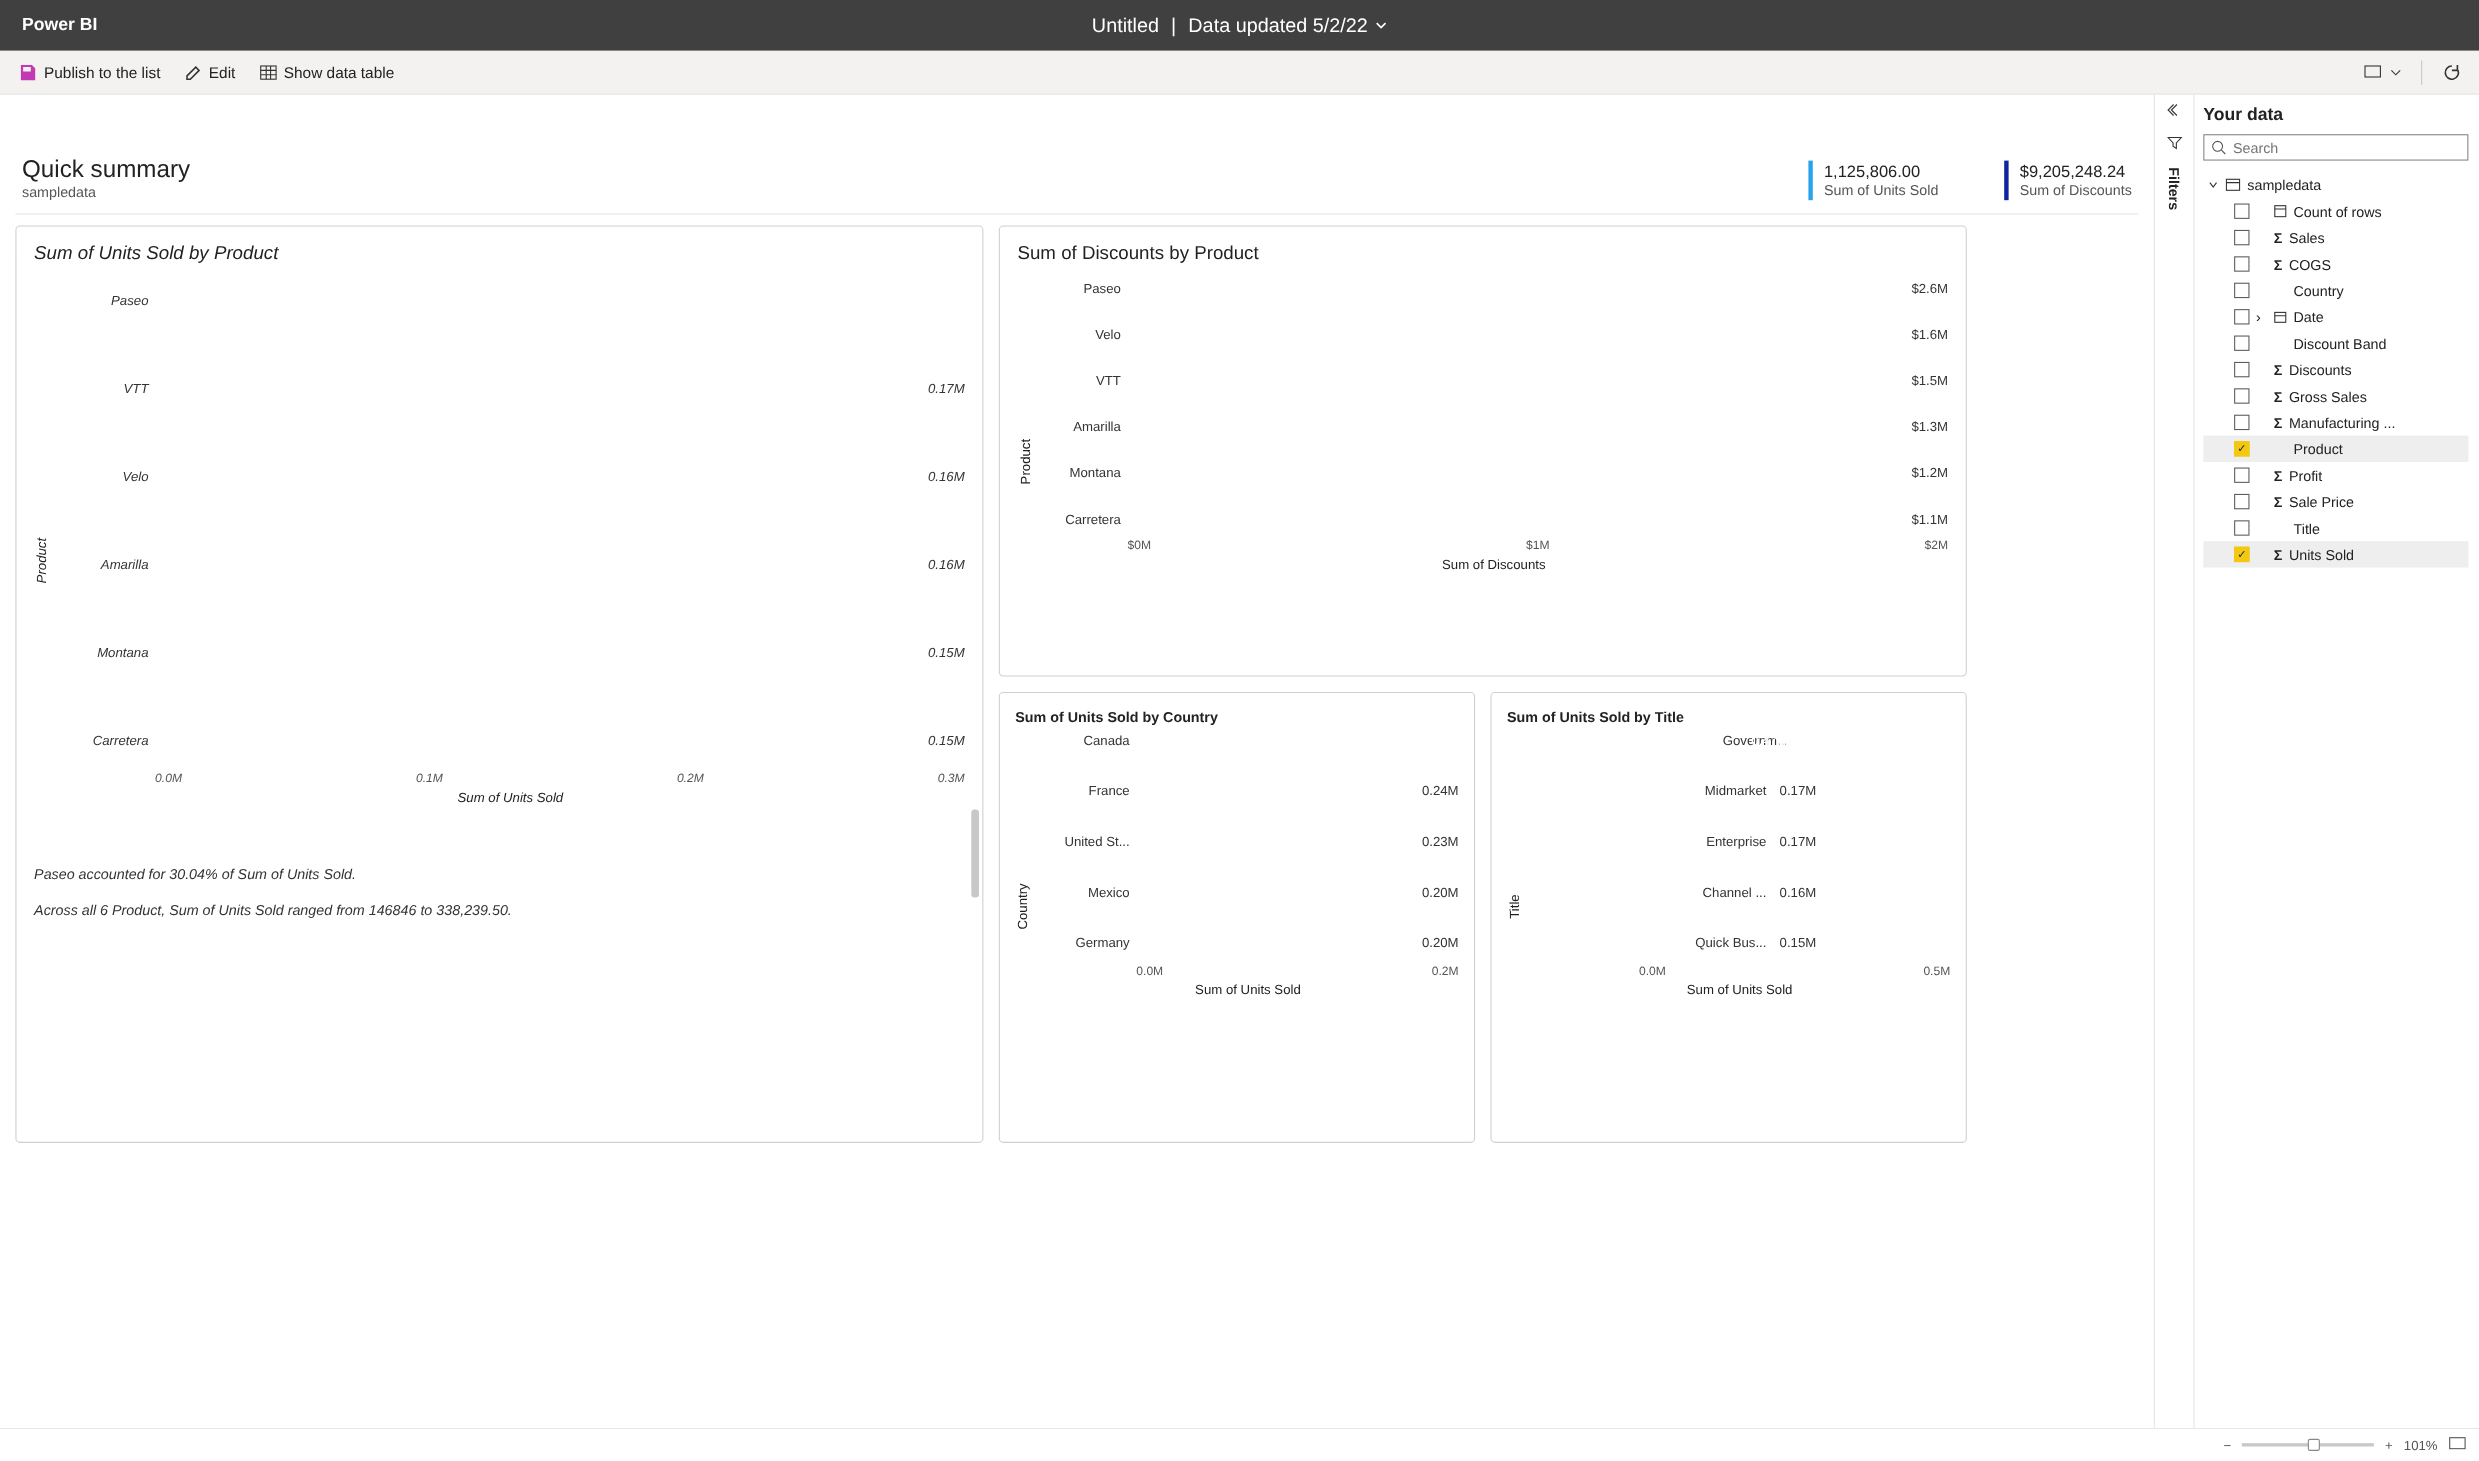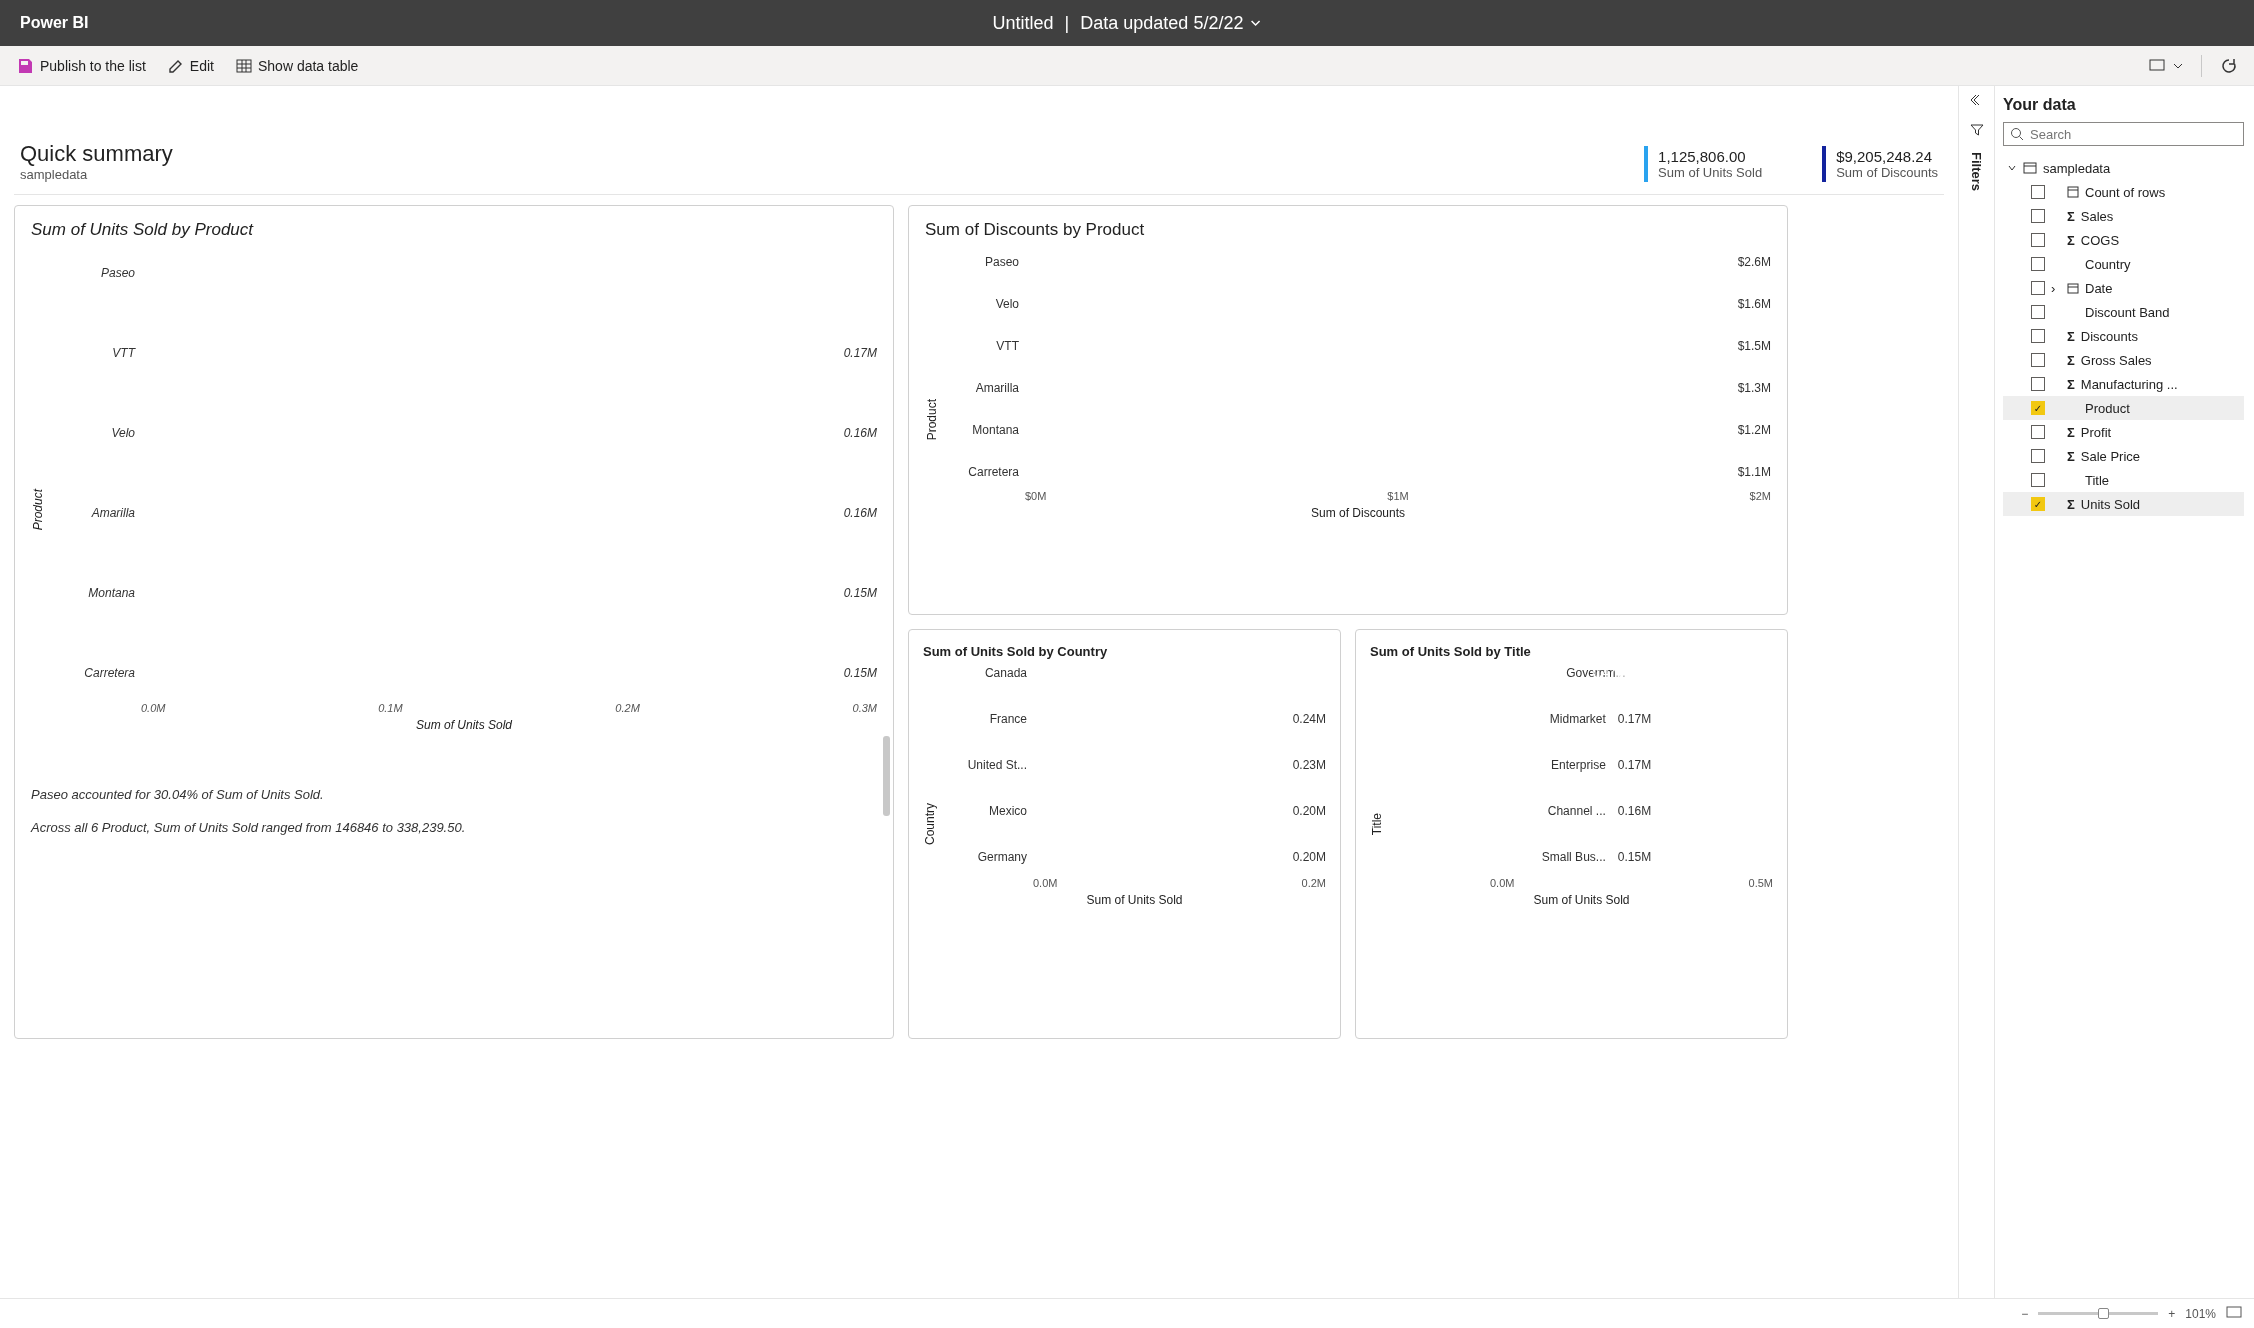--- a/index.html
+++ b/index.html
@@ -368,21 +368,21 @@
                         <span class="val-label">0.17M</span>
                       </div>
                       <div class="bar-row" style="height: 28px;">
                         <div class="cat" style="width: 100px;">Channel ...</div>
                         <div class="track">
                           <div class="bar" style="background: rgb(42, 163, 239); width: 32%; height: 100%; position: relative;"></div>
                         </div>
                         <span class="val-label">0.16M</span>
                       </div>
                       <div class="bar-row" style="height: 28px;">
-                        <div class="cat" style="width: 100px;">Small Bus...</div>
+                        <div class="cat" style="width: 100px;">Quick Bus...</div>
                         <div class="track">
                           <div class="bar" style="background: rgb(42, 163, 239); width: 30%; height: 100%; position: relative;"></div>
                         </div>
                         <span class="val-label">0.15M</span>
                       </div>
                     </div>
                     <div class="x-axis" style="margin-left: 100px;">
                       <span>0.0M</span>
                       <span>0.5M</span>
                     </div>

